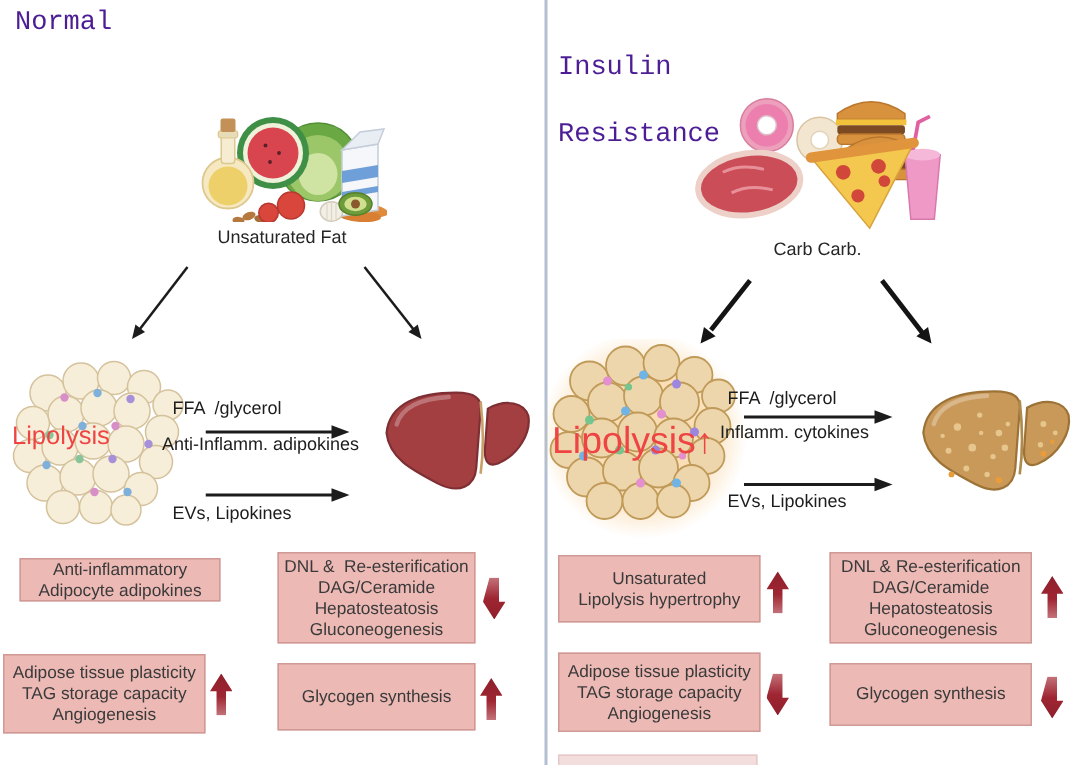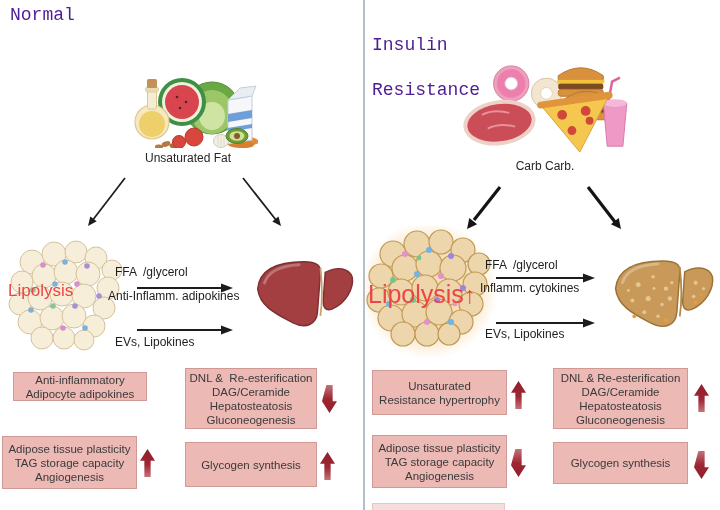--- a/index.html
+++ b/index.html
@@ -303,21 +303,21 @@
       <circle cx="26" cy="62" r="2"></circle>
         <circle cx="58" cy="66" r="2.2"></circle>
         <circle cx="88" cy="48" r="2"></circle>
         <circle cx="94" cy="40" r="1.5"></circle>
     </g>
     <path d="M14,28 C18,15 32,10 50,9" stroke="rgba(255,255,255,0.3)" stroke-width="3" fill="none" stroke-linecap="round"></path>
   </svg>
 
   <div class="pbox abs" style="left:372px;top:370px;width:135px;height:45px">
     <div>Unsaturated</div>
-    <div>Resistance hypertrophy</div>
+    <div>Lipolysis hypertrophy</div>
   </div>
   <div class="ind-arrow dir-up" style="left:511px;top:381px"></div>
 
   <div class="pbox abs" style="left:553px;top:368px;width:135px;height:61px">
     <div>DNL &amp; Re-esterification</div>
     <div>DAG/Ceramide</div>
     <div>Hepatosteatosis</div>
     <div>Gluconeogenesis</div>
   </div>
   <div class="ind-arrow dir-up" style="left:694px;top:384px"></div>

